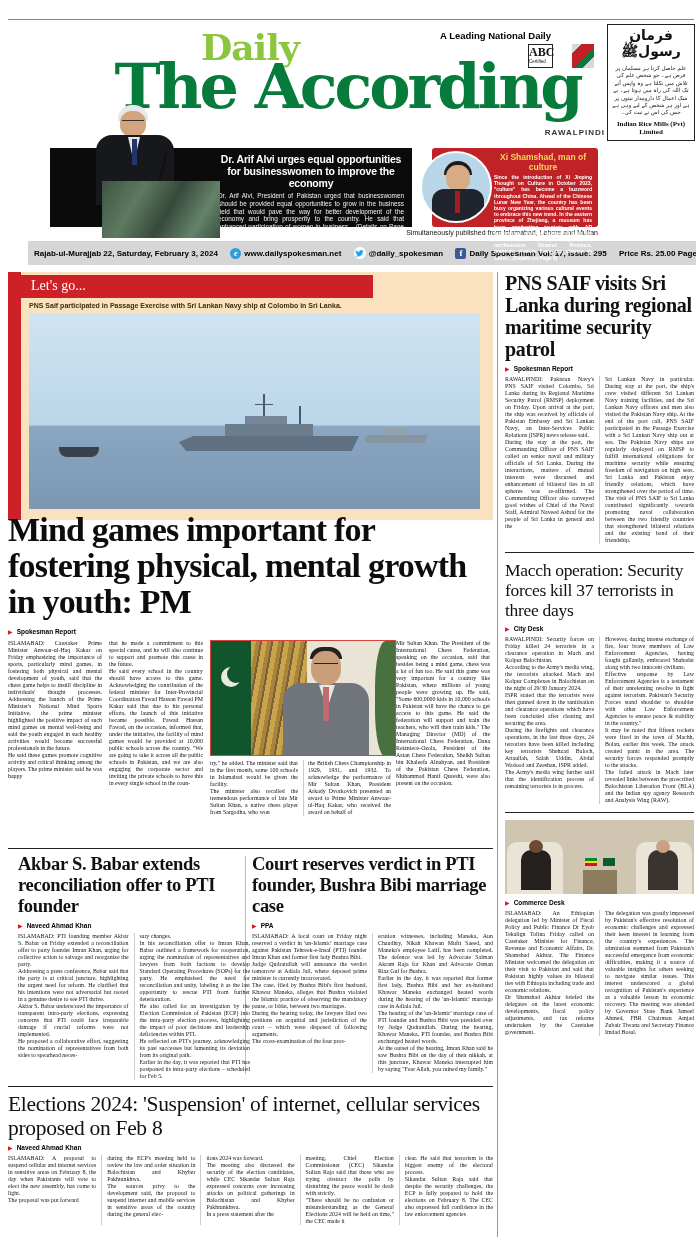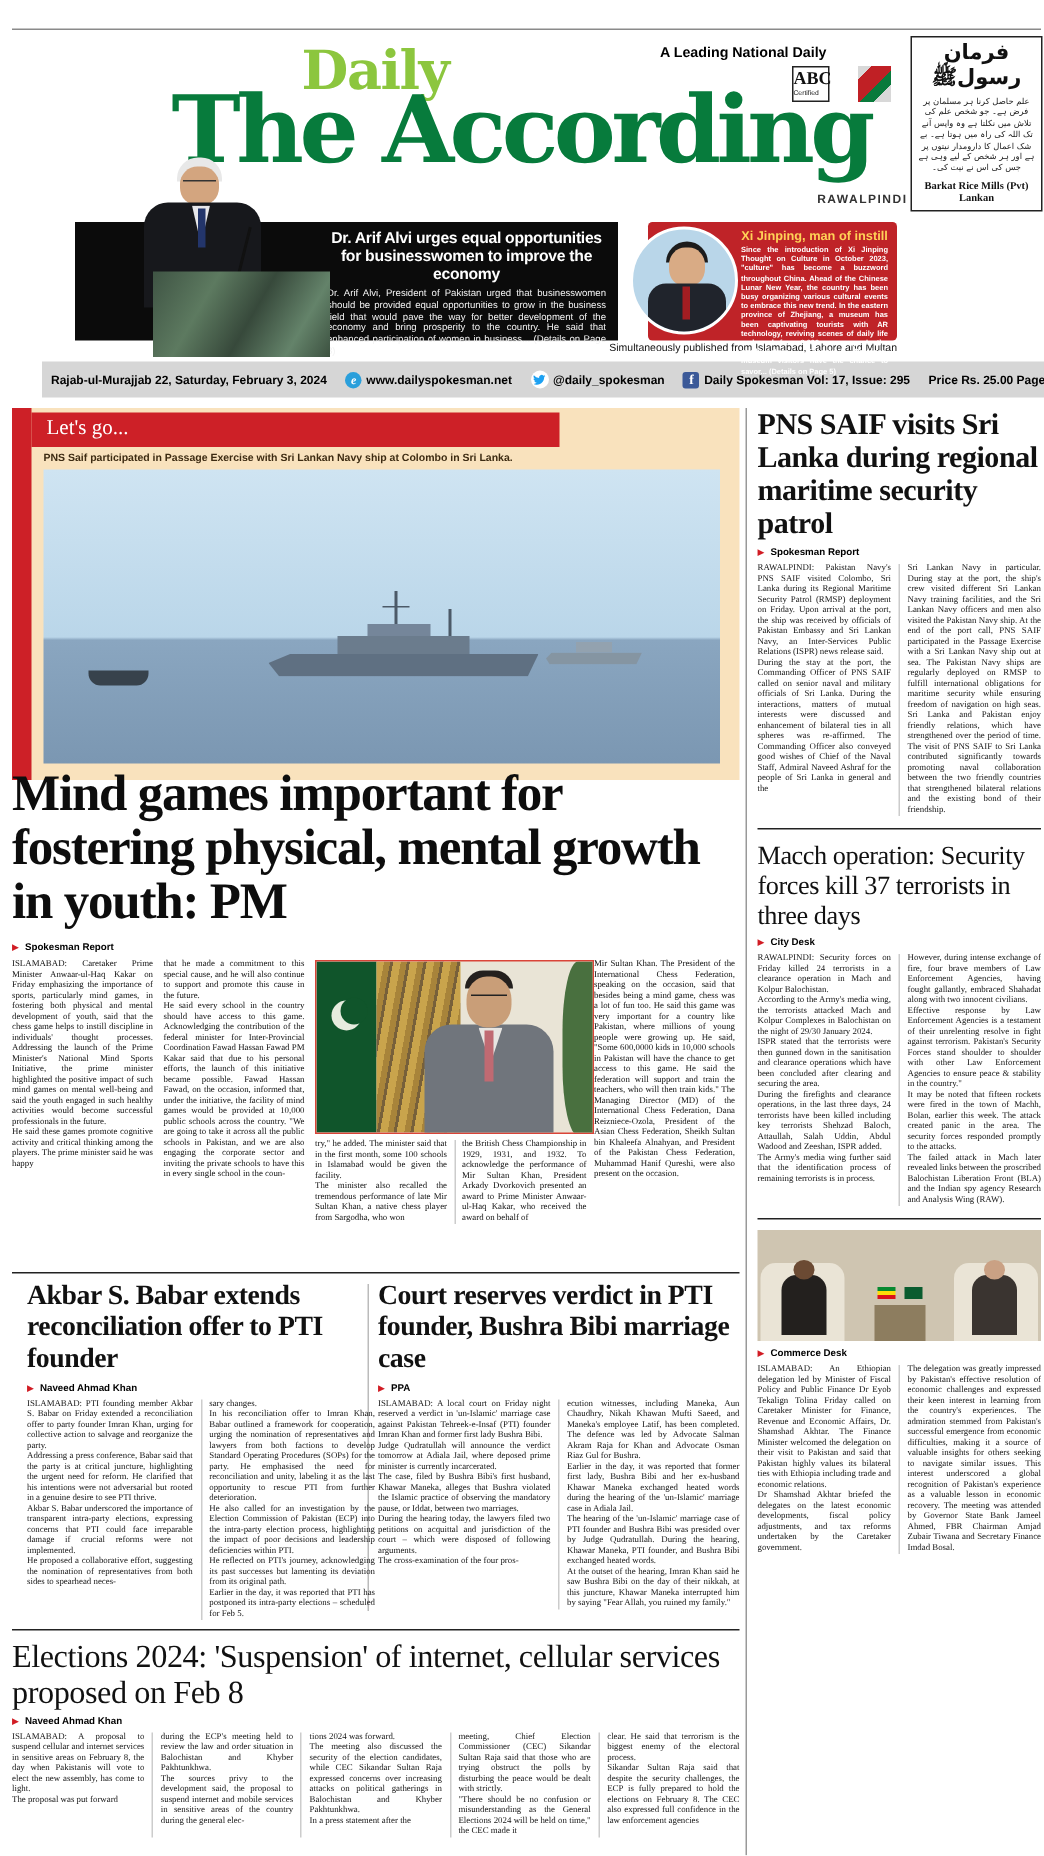--- a/index.html
+++ b/index.html
@@ -185,41 +185,41 @@
   <div class="tagline" data-name="masthead-tagline">A Leading National Daily</div>
   <div class="abc-box" data-name="abc-certified-logo">
     <span class="abc" data-name="abc-label">ABC</span>
     <span class="abc-sub" data-name="abc-certified-label">Certified</span>
   </div>
   <div class="abc-mark" data-name="abc-certified-mark-icon"></div>
 
   <div class="urdu-box" data-name="urdu-hadith-box">
     <div class="urdu-header" data-name="urdu-box-header">فرمان رسولﷺ</div>
     <div class="urdu-body" data-name="urdu-box-text">علم حاصل کرنا ہر مسلمان پر فرض ہے۔ جو شخص علم کی تلاش میں نکلتا ہے وہ واپس آنے تک اللہ کی راہ میں ہوتا ہے۔ بے شک اعمال کا دارومدار نیتوں پر ہے اور ہر شخص کے لیے وہی ہے جس کی اس نے نیت کی۔</div>
-    <div class="urdu-credit" data-name="urdu-box-sponsor">Barkat Rice Mills (Pvt) Lankan</div>
+    <div class="urdu-credit" data-name="urdu-box-sponsor">Indian Rice Mills (Pvt) Limited</div>
   </div>
 
   <div class="alvi-photo" data-name="arif-alvi-photo">
     <div class="alvi-hair" data-name="alvi-hair"></div>
     <div class="alvi-face" data-name="alvi-face"></div>
     <div class="alvi-glasses" data-name="alvi-glasses"></div>
     <div class="alvi-suit" data-name="alvi-suit"></div>
     <div class="alvi-shirt" data-name="alvi-shirt"></div>
     <div class="alvi-tie" data-name="alvi-tie"></div>
     <div class="alvi-mic" data-name="microphone-icon"></div>
     <div class="alvi-podium" data-name="podium"></div>
   </div>
 
   <div class="black-box" data-name="alvi-news-box">
     <h2 data-name="alvi-news-headline">Dr. Arif Alvi urges equal opportunities for businesswomen to improve the economy</h2>
     <p data-name="alvi-news-body">Dr. Arif Alvi, President of Pakistan urged that businesswomen should be pro­vided equal opportunities to grow in the business field that would pave the way for better development of the economy and bring prosperity to the country. He said that enhanced participation of women in business... (Details on Page 8)</p>
   </div>
 
   <div class="xi-box" data-name="xi-jinping-news-box">
-    <h2 data-name="xi-news-headline">Xi Jinping, man of instill</h2>
+    <h2 data-name="xi-news-headline">Xi Shamshad, man of culture</h2>
     <p data-name="xi-news-body">Since the introduction of Xi Jinping Thought on Culture in October 2023, "culture" has become a buzzword throughout China. Ahead of the Chinese Lunar New Year, the country has been busy organizing various cultural events to embrace this new trend. In the eastern province of Zhejiang, a museum has been captivating tourists with AR technology, reviving scenes of daily life and work from 8,000 years ago. In the northwestern Shaanxi Province, museum visitors have the chance to savor... (Details on Page 5)</p>
   </div>
   <div class="xi-circle" data-name="xi-jinping-photo">
     <div class="xi-hair" data-name="xi-hair"></div>
     <div class="xi-face" data-name="xi-face"></div>
     <div class="xi-suit" data-name="xi-suit"></div>
     <div class="xi-tie" data-name="xi-tie"></div>
   </div>
 
   <div class="published" data-name="published-line">Simultaneously published from Islamabad, Lahore and Multan</div>

